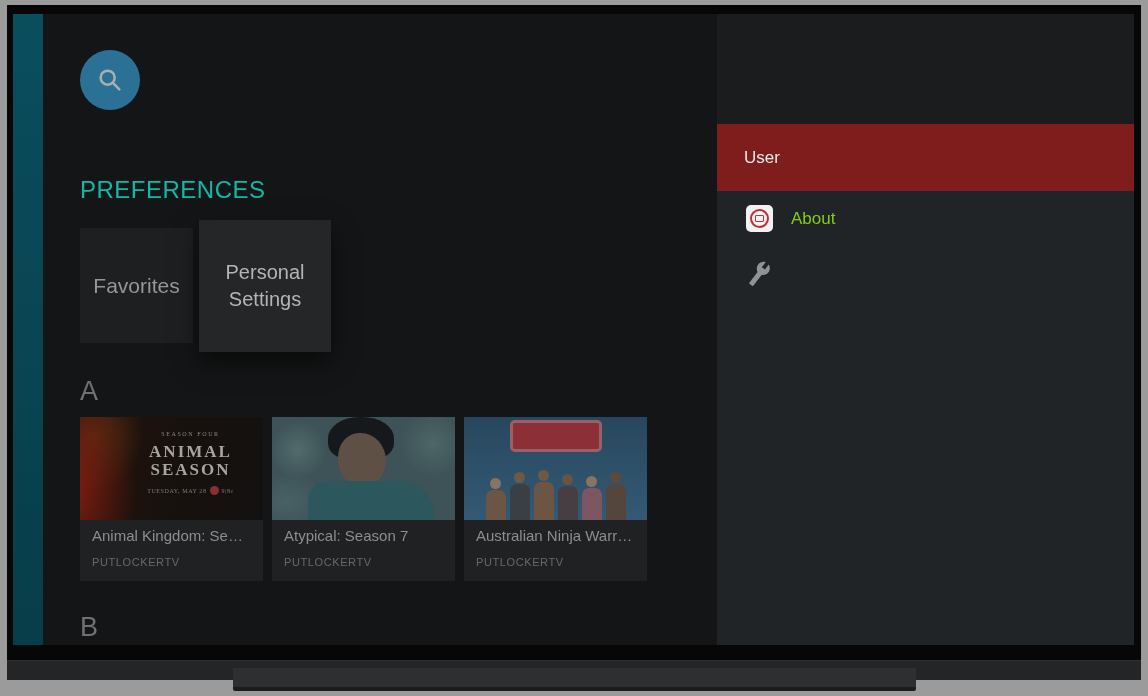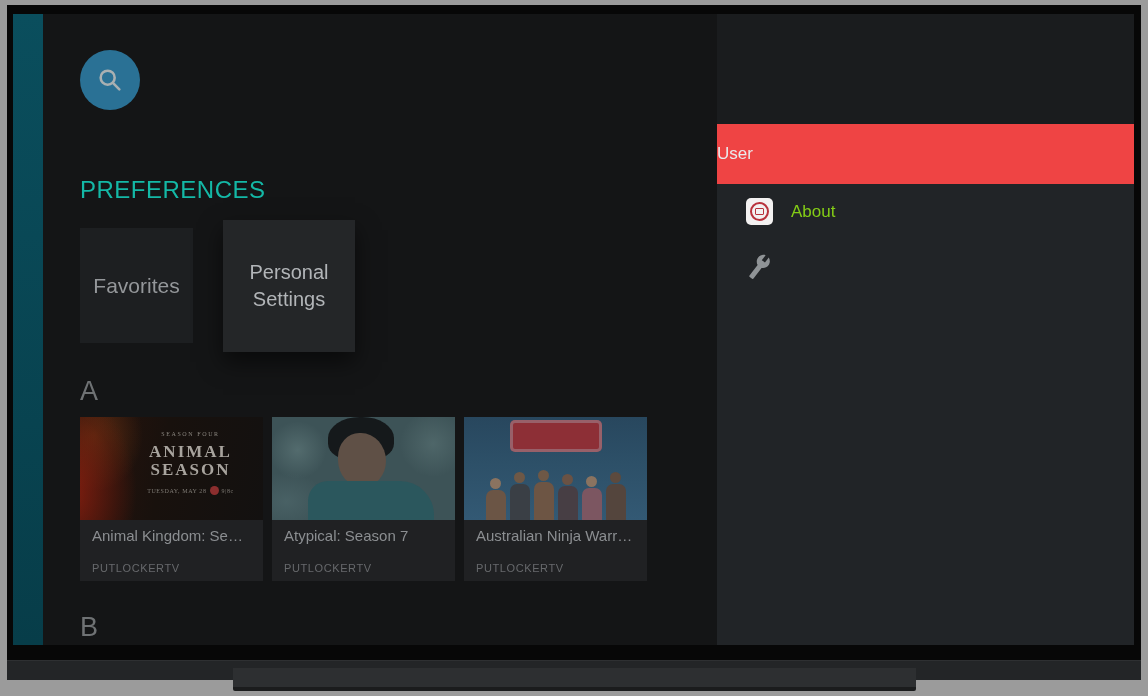--- a/index.html
+++ b/index.html
@@ -18,32 +18,32 @@
   .accent-stripe { position:absolute; left:0; top:0; width:30px; height:631px; background:linear-gradient(#0a4e5d, #073d49); }
 
   .search-fab { position:absolute; left:67px; top:36px; width:60px; height:60px; border-radius:50%;
     background:#2a7195; display:flex; align-items:center; justify-content:center; cursor:pointer; }
 
   .prefs-heading { position:absolute; left:67px; top:162px; font-size:24px; letter-spacing:.5px; color:#14b8a6; }
 
   .pref-card { position:absolute; display:flex; align-items:center; justify-content:center; text-align:center; cursor:pointer; }
   .pref-card.favorites { left:67px; top:214px; width:113px; height:115px; background:#1d1f21; color:#94979a; font-size:21px; }
   .pref-card.personal  { left:186px; top:206px; width:132px; height:132px; background:#242628; color:#b2b5b8; font-size:20px;
-    line-height:27px; padding:0 14px; box-shadow:0 10px 22px rgba(0,0,0,.55); z-index:2;margin-left:24px; }
+    line-height:27px; padding:0 14px; box-shadow:0 10px 22px rgba(0,0,0,.55); z-index:2; }
 
   .section-letter { position:absolute; left:67px; font-size:27px; color:#6f7274; }
   .section-letter.a { top:362px; }
   .section-letter.b { top:598px; }
 
   
   .media-card { position:absolute; top:403px; width:183px; height:164px; background:#202123; cursor:pointer; }
   .media-card .poster { position:relative; width:183px; height:103px; overflow:hidden;font-family:Liberation Serif, serif; }
   .media-card .meta { padding:7px 12px 0 12px; }
   .media-card .title { font-size:15px; color:#8b8e91; white-space:nowrap; overflow:hidden; text-overflow:ellipsis; }
-  .media-card .subtitle { margin-top:18px; font-size:11px; letter-spacing:.6px; color:#67696c; }
+  .media-card .subtitle { margin-top:12px; font-size:11px; letter-spacing:.6px; color:#67696c; }
 
   
   .poster-ak { background:
       radial-gradient(90px 130px at -12px 72%, rgba(148,32,16,.85), rgba(90,24,12,.38) 58%, transparent 76%),
       radial-gradient(70px 80px at 14px 18%, rgba(150,70,22,.5), transparent 70%),
       linear-gradient(100deg, #2a130c 0%, #18110d 45%, #131110 100%); }
   .ak-text { position:absolute; left:40px; right:2px; top:14px; text-align:center; color:#a8a49e; }
   .ak-tagline { font-size:6px; letter-spacing:1.6px; color:#8a867f; }
   .ak-title { margin-top:6px; font-size:17px; font-weight:bold; letter-spacing:2px; line-height:18px; color:#a8a49e; }
   .ak-footer { margin-top:7px; font-size:6px; letter-spacing:.6px; color:#7e7a74; display:flex; align-items:center; justify-content:center; gap:3px; }
@@ -64,21 +64,21 @@
   .anw-logo { position:absolute; left:50%; top:3px; transform:translateX(-50%); width:92px; height:32px;
     background:#8d2f36; border-radius:5px; box-shadow: inset 0 0 0 3px rgba(175,190,200,.35); }
   .anw-people { position:absolute; left:0; right:0; bottom:0; height:58px; display:flex; align-items:flex-end; justify-content:center; gap:4px; }
   .person { display:flex; flex-direction:column; align-items:center; }
   .person .head { width:11px; height:11px; border-radius:50%; background:#7a624f; margin-bottom:1px; }
   .person .torso { width:20px; border-radius:7px 7px 0 0; }
 
   
   .settings-panel { position:absolute; left:704px; top:0; width:417px; height:631px; background:#212427; }
   .panel-top { height:110px; background:#1a1c1e; }
-  .panel-header { height:60px; background:#ef4444; display:flex; align-items:center; 
+  .panel-header { height:67px; background:#7f1d1d; display:flex; align-items:center; padding-left:27px;
     color:#e9eaeb; font-size:17px; }
   .panel-item { height:55px; display:flex; align-items:center; padding-left:28px; color:#84cc16; font-size:17px; cursor:pointer; }
   .panel-item .icon-box { width:28px; height:28px; margin-right:18px; display:flex; align-items:center; justify-content:center; flex:0 0 28px; }
 
   .app-icon { width:27px; height:27px; background:#f3f1f1; border-radius:5px; display:flex; align-items:center; justify-content:center; }
   .app-icon .ring { width:19px; height:19px; border:2px solid #b8323c; border-radius:50%; display:flex; align-items:center; justify-content:center; }
   .app-icon .tvbox { width:9px; height:7px; border:1px solid #b8323c; border-radius:1px; }
 </style>
 </head>
 <body>

